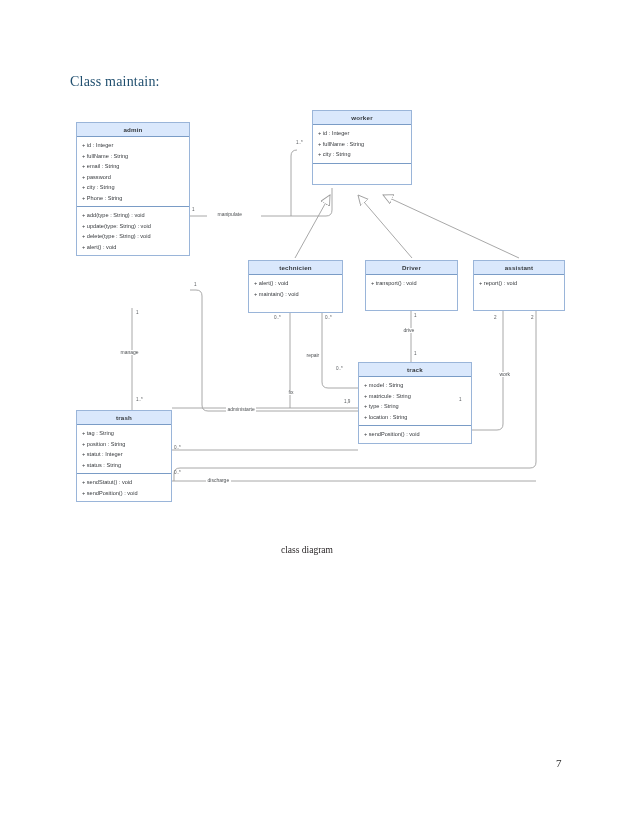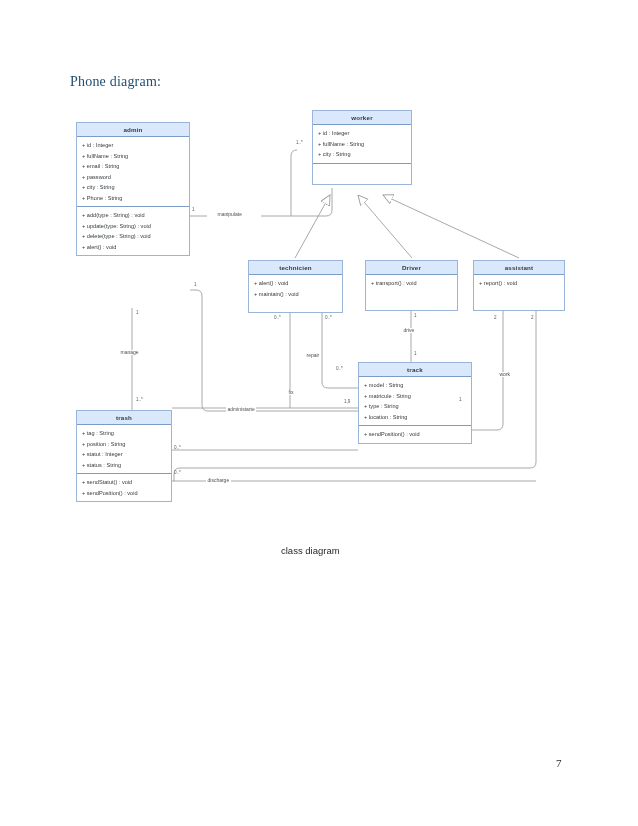--- a/index.html
+++ b/index.html
@@ -38,32 +38,32 @@
     background:#fff;padding:0 1.5px;white-space:nowrap;
     line-height:1;
   }
   .mult{
     position:absolute;font-size:4.6px;color:#5a5d60;
     white-space:nowrap;line-height:1;
   }
   .caption{
     position:absolute;left:281px;top:545px;
     font-size:9.5px;color:#231f20;
-    font-family:Liberation Sans, sans-serif;
+    font-family:Liberation Serif, serif;
   }
   .pagenum{
     position:absolute;left:556px;top:757px;
     font-family:"Liberation Serif", serif;
     font-size:11px;color:#2a2a2a;
   }
 </style>
 </head>
 <body>
 
-<div class="page-title">Phone diagram:</div>
+<div class="page-title">Class maintain:</div>
 
 <div class="canvas">
 <svg class="svg-layer" width="638" height="826">
   <defs>
     <marker id="gen" markerWidth="12" markerHeight="12" refX="10" refY="5" orient="auto" markerUnits="userSpaceOnUse">
       <path d="M0,0 L10,5 L0,10 z" fill="#ffffff" stroke="#9e9e9e" stroke-width="0.9"></path>
     </marker>
   </defs>
   <g stroke="#9e9e9e" stroke-width="0.9" fill="none" shape-rendering="geometricPrecision">
 

